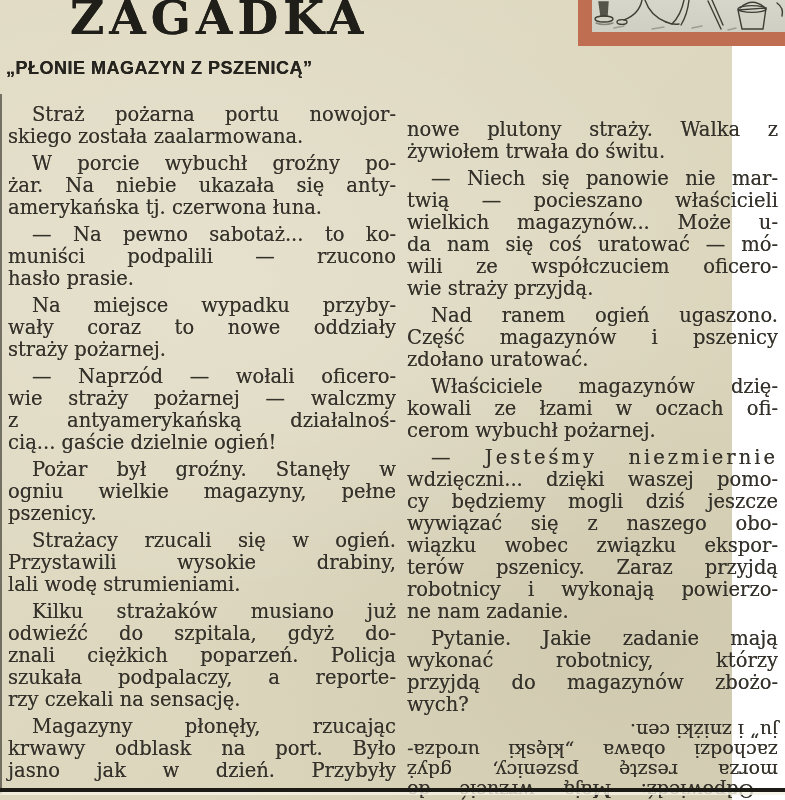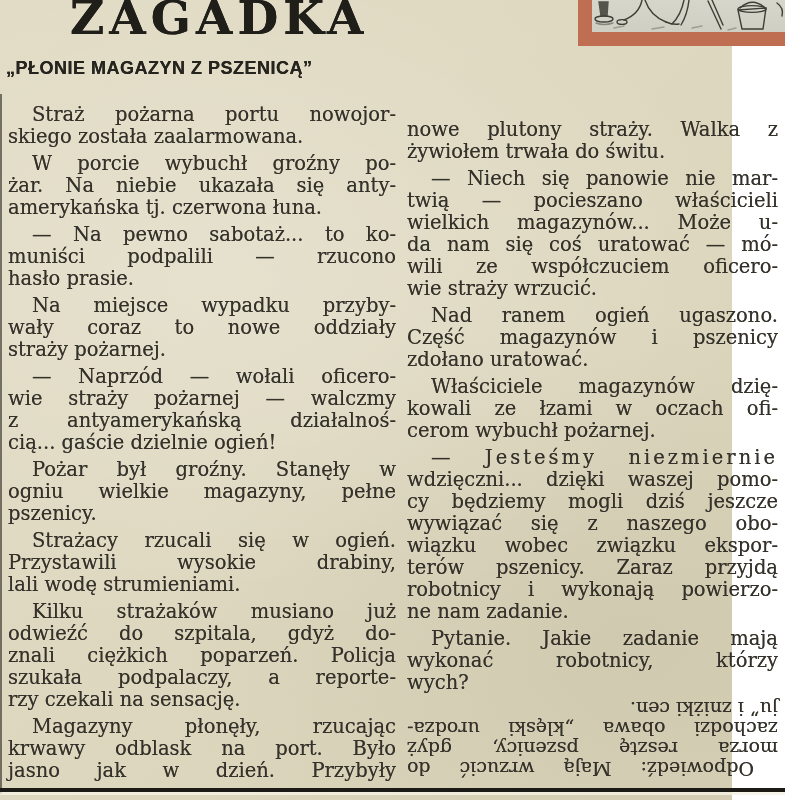--- a/index.html
+++ b/index.html
@@ -202,21 +202,21 @@
   <div class="para">
         <div class="line noindent">nowe plutony straży. Walka z</div>
         <div class="line natural">żywiołem trwała do świtu.</div>
       </div>
       <div class="para">
         <div class="line first">— Niech się panowie nie mar-</div>
         <div class="line">twią — pocieszano właścicieli</div>
         <div class="line">wielkich magazynów... Może u-</div>
         <div class="line">da nam się coś uratować — mó-</div>
         <div class="line">wili ze współczuciem oficero-</div>
-        <div class="line natural">wie straży wrzucić.</div>
+        <div class="line natural">wie straży przyjdą.</div>
       </div>
       <div class="para">
         <div class="line first">Nad ranem ogień ugaszono.</div>
         <div class="line">Część magazynów i pszenicy</div>
         <div class="line natural">zdołano uratować.</div>
       </div>
       <div class="para">
         <div class="line first">Właściciele magazynów dzię-</div>
         <div class="line">kowali ze łzami w oczach ofi-</div>
         <div class="line natural">cerom wybuchł pożarnej.</div>
@@ -227,20 +227,21 @@
         <div class="line">cy będziemy mogli dziś jeszcze</div>
         <div class="line">wywiązać się z naszego obo-</div>
         <div class="line">wiązku wobec związku ekspor-</div>
         <div class="line">terów pszenicy. Zaraz przyjdą</div>
         <div class="line">robotnicy i wykonają powierzo-</div>
         <div class="line natural">ne nam zadanie.</div>
       </div>
       <div class="para">
         <div class="line first">Pytanie. Jakie zadanie mają</div>
         <div class="line">wykonać robotnicy, którzy</div>
+        <div class="line">przyjdą do magazynów zbożo-</div>
         <div class="line natural">wych?</div>
       </div>
       <div class="answer">
         <div class="line first">Odpowiedź: Mają wrzucić do</div>
         <div class="line">morza resztę pszenicy, gdyż</div>
         <div class="line">zachodzi obawa „klęski urodza-</div>
         <div class="line natural">ju” i zniżki cen.</div>
       </div>
     </div>
 

